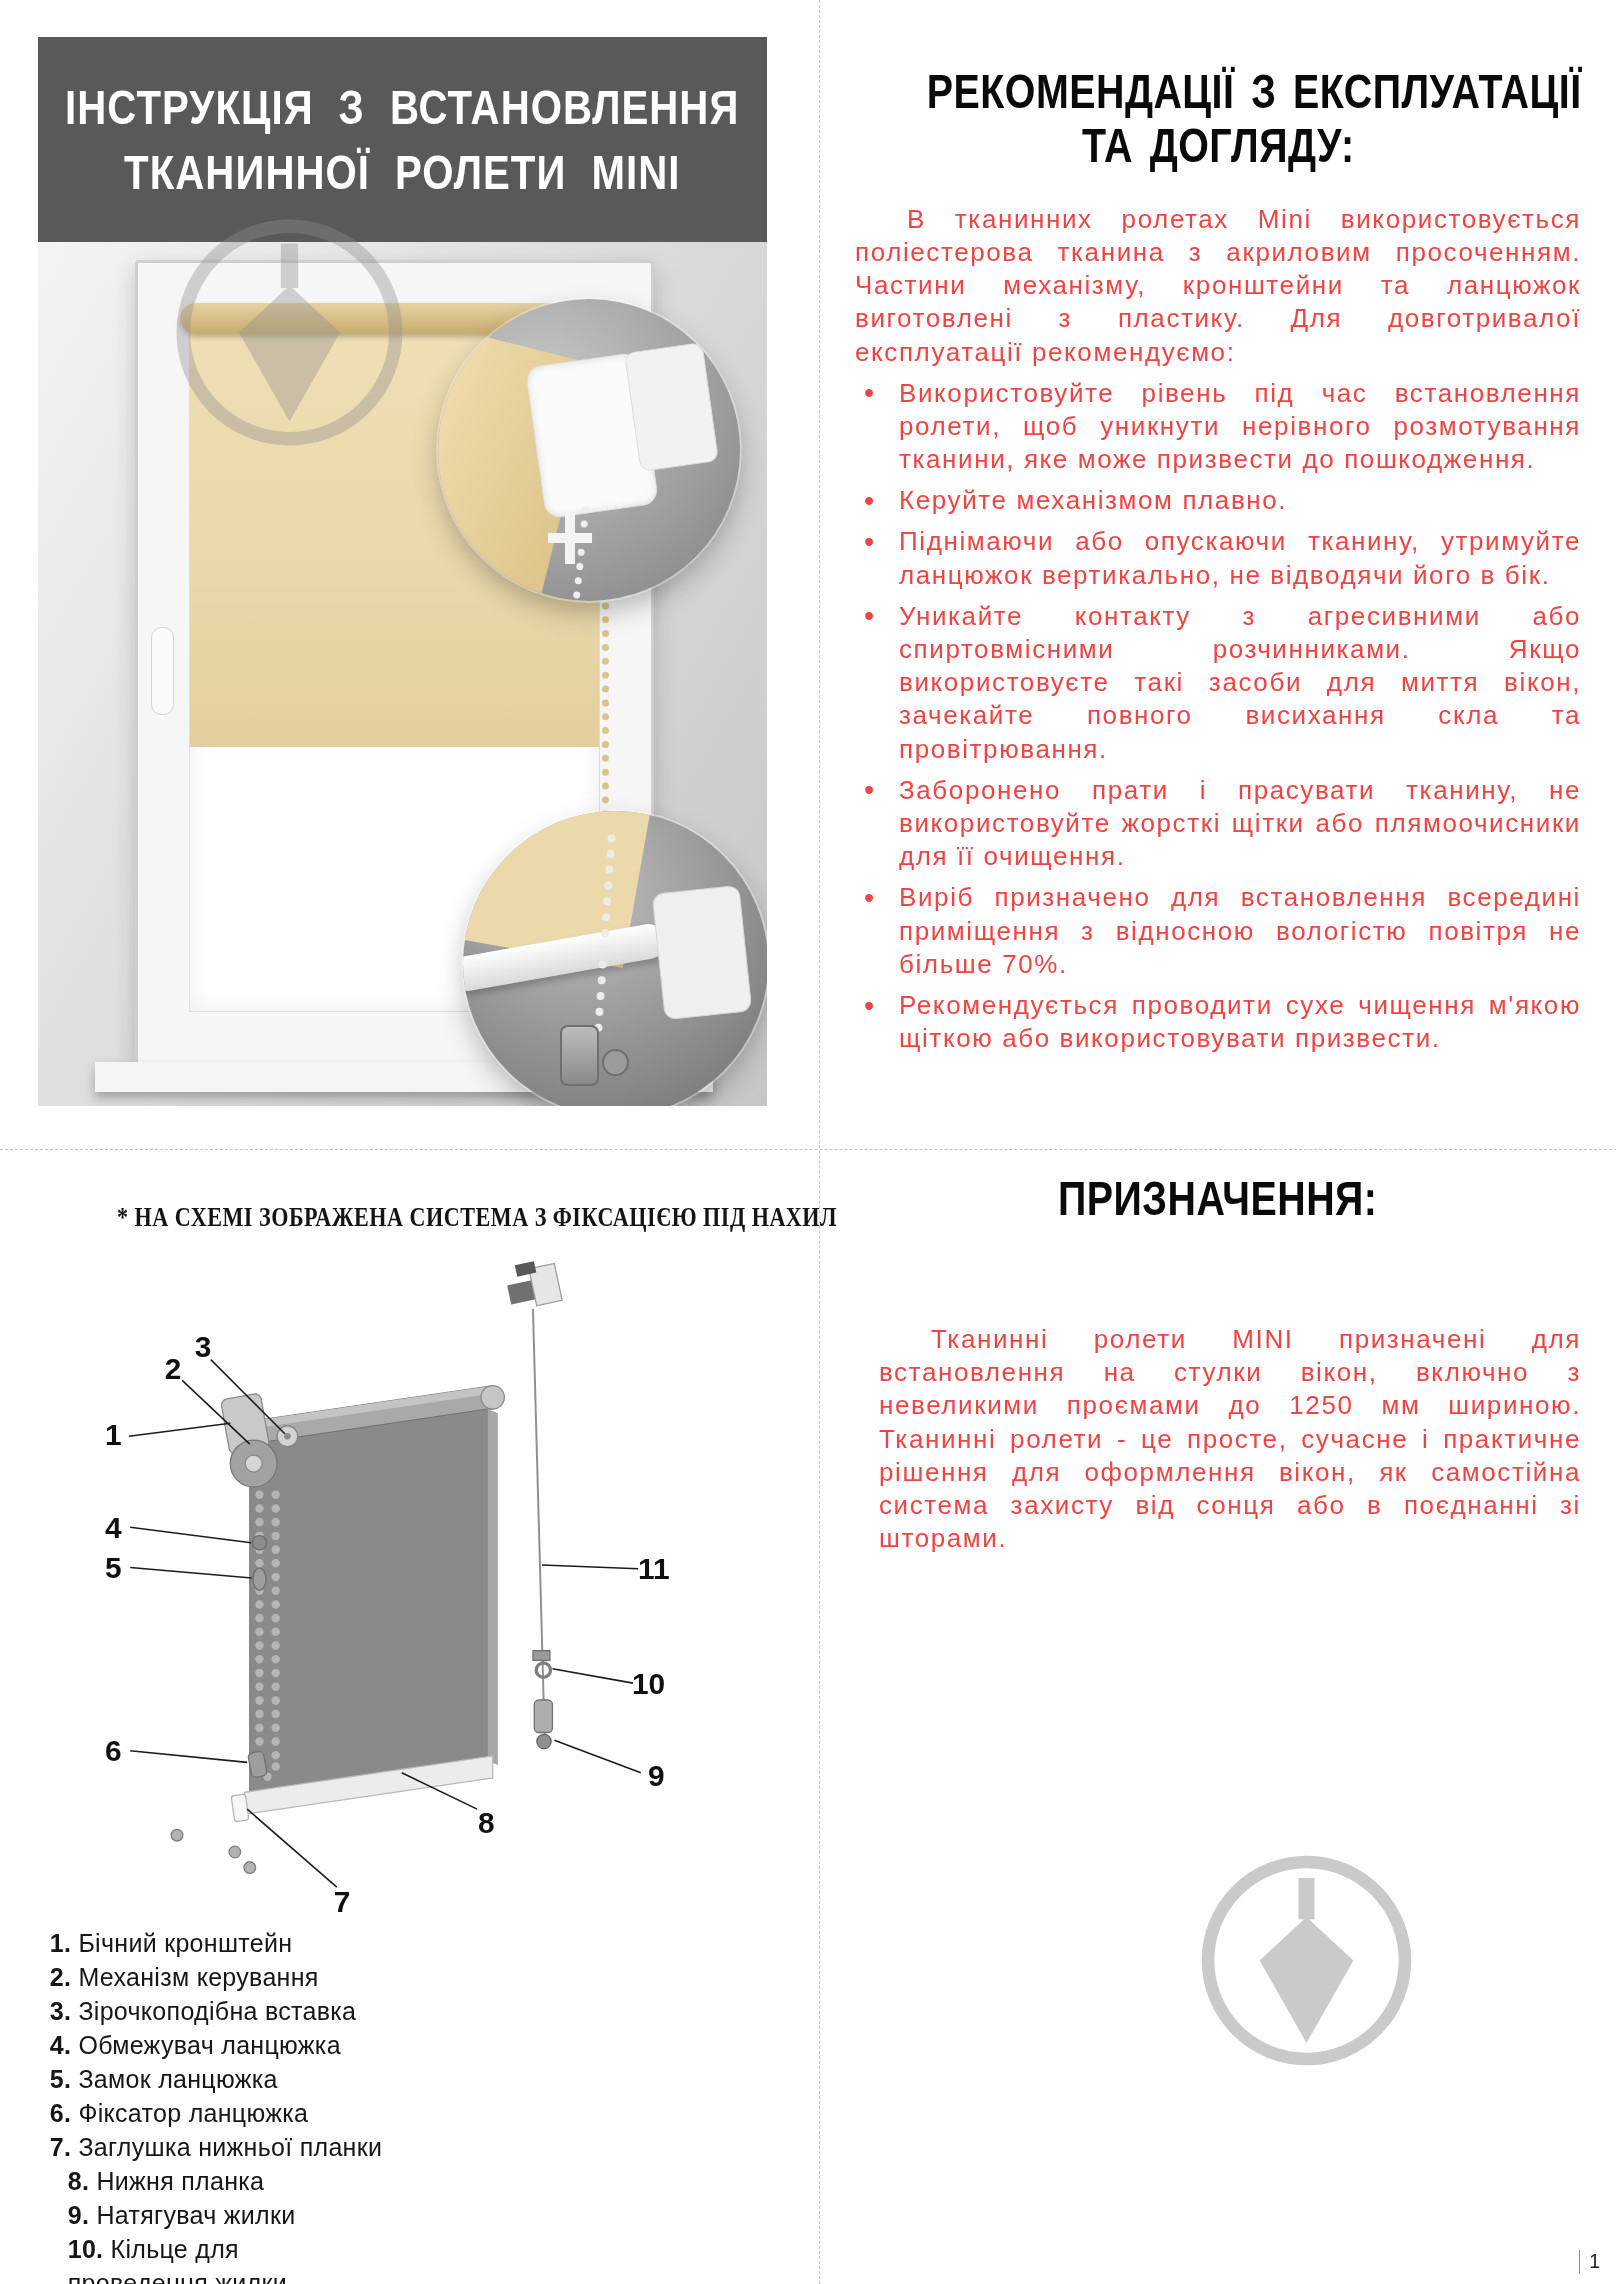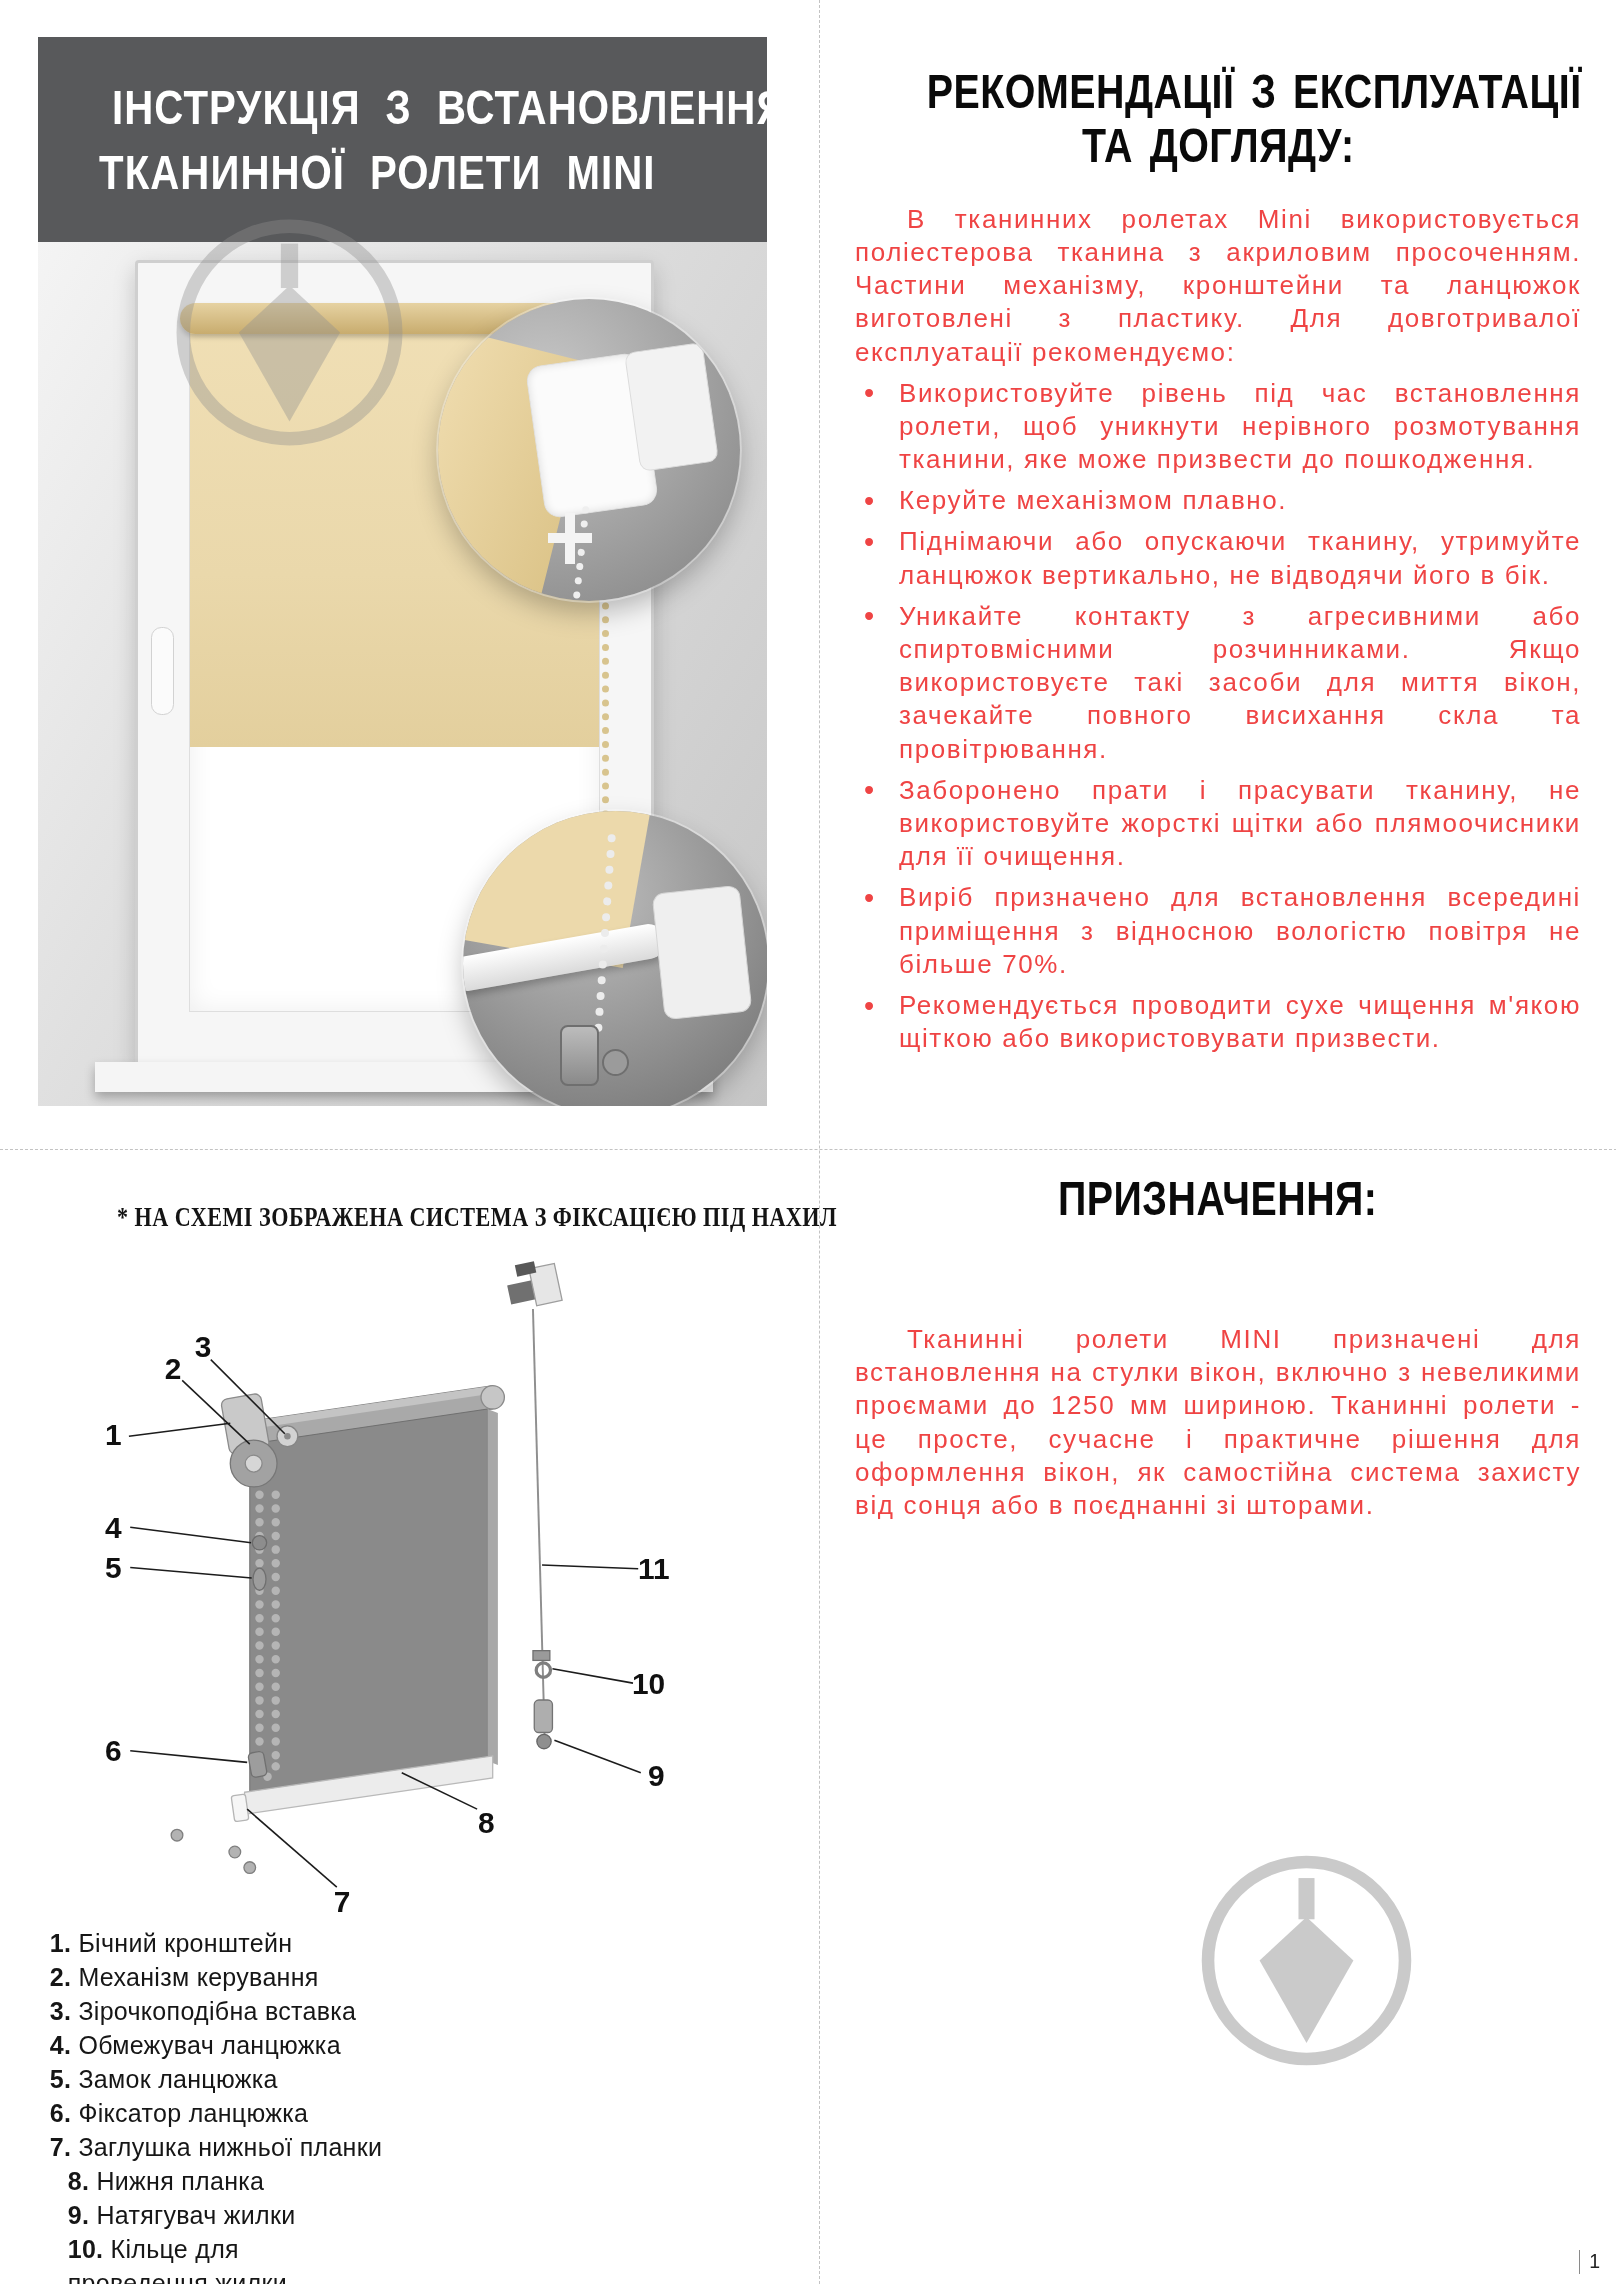--- a/index.html
+++ b/index.html
@@ -11,21 +11,21 @@
   
   .divider-v { position:absolute; left:819px; top:0; height:2284px; width:0; border-left:1.9px dashed #c3c3c3; }
   .divider-h { position:absolute; top:1149px; left:0; width:1617px; height:0; border-top:1.9px dashed #c3c3c3; }
 
   .condensed { display:inline-block; transform:scaleX(0.82); transform-origin:center; white-space:nowrap; }
   .title-line { text-align:center; line-height:1.12; }
 
   
   .install-header {
     position:absolute; left:38px; top:37px; width:729px; height:205px; background:#58595b;
-    display:flex; flex-direction:column; align-items:flex-start; justify-content:center; gap:9px;
+    display:flex; flex-direction:column; align-items:center; justify-content:center; gap:9px;
   }
   .install-header .h-line { color:#ffffff; font-size:49px; font-weight:700; letter-spacing:1.3px; word-spacing:15.6px; }
 
   .photo {
     position:absolute; left:38px; top:242px; width:729px; height:864px; overflow:hidden;
     background:linear-gradient(120deg,#f4f4f4 0%, #e0e0e0 40%, #c6c6c6 100%);
   }
   .window {
     position:absolute; left:97px; top:18px; width:513px; height:800px;
     background:#f6f6f6; border:3.2px solid #cfcfcf; border-radius:3.9px;
@@ -87,21 +87,21 @@
   .nums text { font-size:46px; font-weight:700; fill:#101010; text-anchor:middle; }
 
   .legend { display:flex; margin-top:1.3px; padding-left:11.7px;flex-direction:column; }
   .legend-col-left { width:421px; }
   .legend-col-right { width:294px; margin-left:18px; }
   .legend-item { font-size:25px; line-height:1.36; color:#161616; letter-spacing:0.3px; }
   .legend-item .ln { font-weight:700; }
 
   
   .q-purpose { position:absolute; left:855px; top:1172px; width:726px; }
-  .purpose-body { margin-top:97px; text-indent:52px; }
+  .purpose-body { margin-top:97px; text-indent:52px;margin-left:24px; }
 
   
   .page-footer { position:absolute; right:17px; bottom:10.4px; display:flex; align-items:center; gap:9px; }
   .pf-bar { width:1.3px; height:23.4px; background:#8a8a8a; }
   .pf-num { font-size:19.5px; color:#222222; }
 </style>
 </head>
 <body>
 
 <div class="page">

